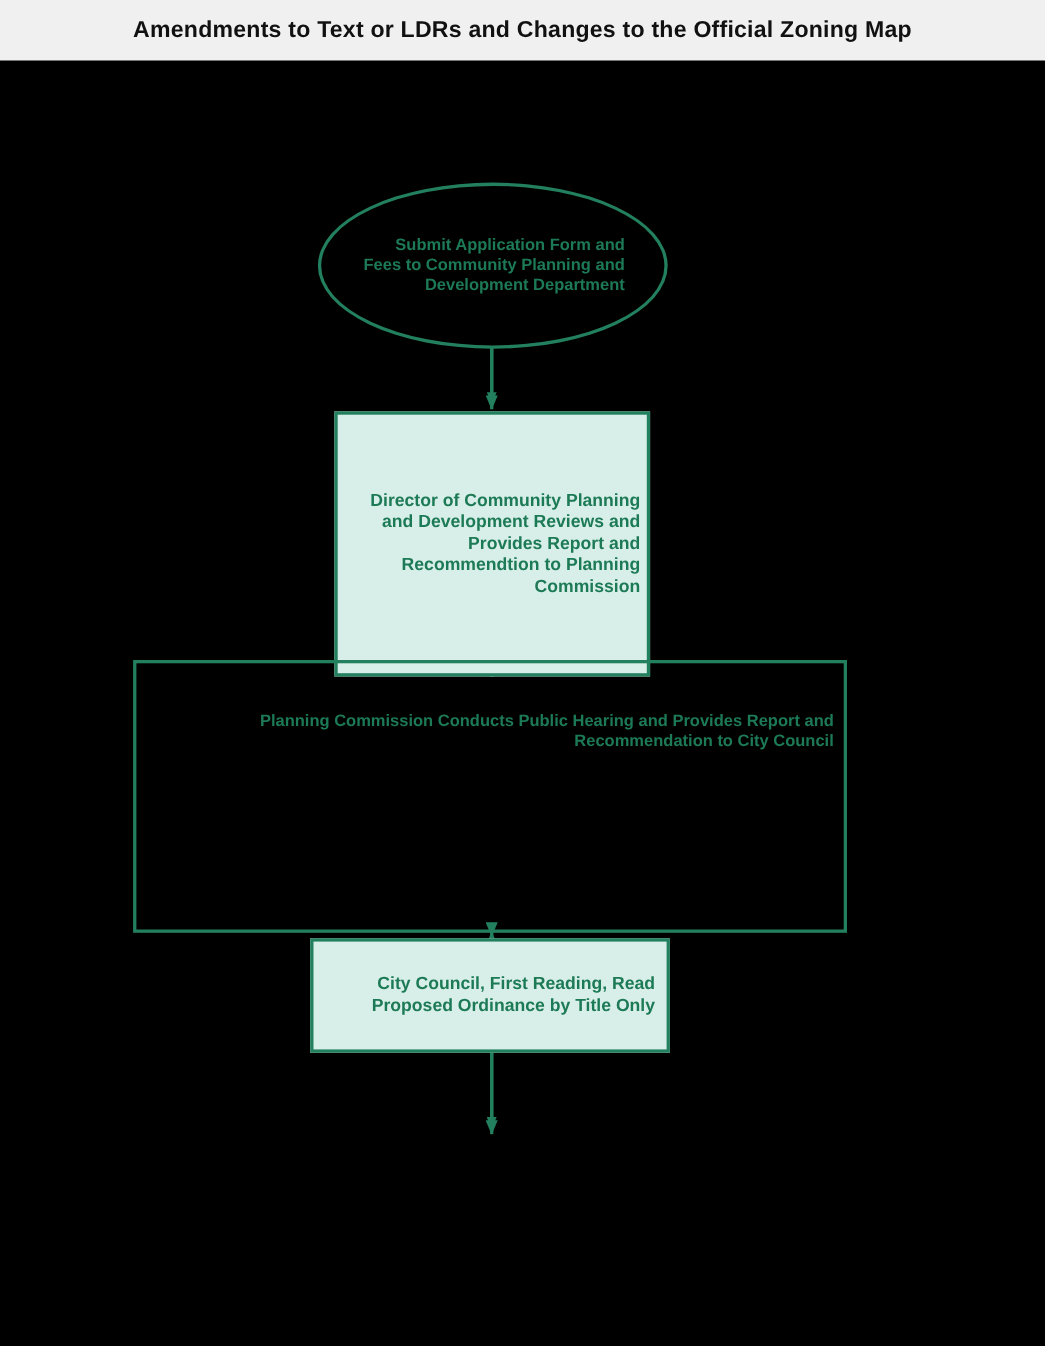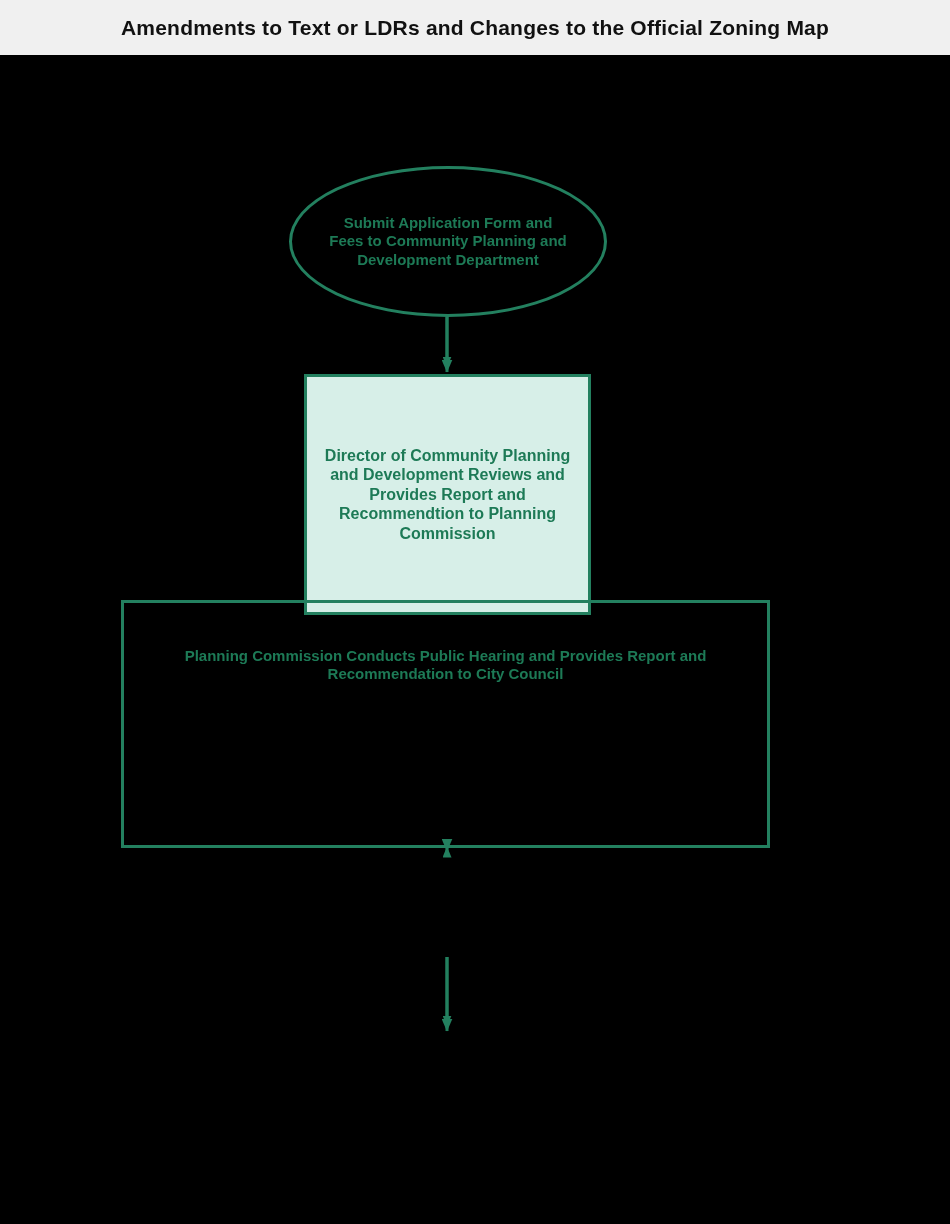--- a/index.html
+++ b/index.html
@@ -45,21 +45,21 @@
     height: 1151px;
     background: #000000;
   }
 
   .node {
     position: absolute;
     box-sizing: border-box;
     display: flex;
     align-items: center;
     justify-content: center;
-    text-align: center;
+    text-align: right;
   }
   .node-text {
     font-weight: bold;
     line-height: 1.22;
     padding: 0 6px;
   }
 
   
   #node-submit-application {
     left: 289px;
@@ -200,15 +200,18 @@
   </div>
 
   <div class="node" id="node-director-review">
     <div class="node-text">Director of Community Planning and Development Reviews and Provides Report and Recommendtion to Planning Commission</div>
   </div>
 
   <div class="node" id="node-planning-commission">
     <div class="node-text">Planning Commission Conducts Public Hearing and Provides Report and Recommendation to City Council</div>
   </div>
 
+  <div class="node" id="node-first-reading">
+    <div class="node-text">City Council, First Reading, Read Proposed Ordinance by Title Only</div>
+  </div>
 
 
 </div>
 
 </body></html>

